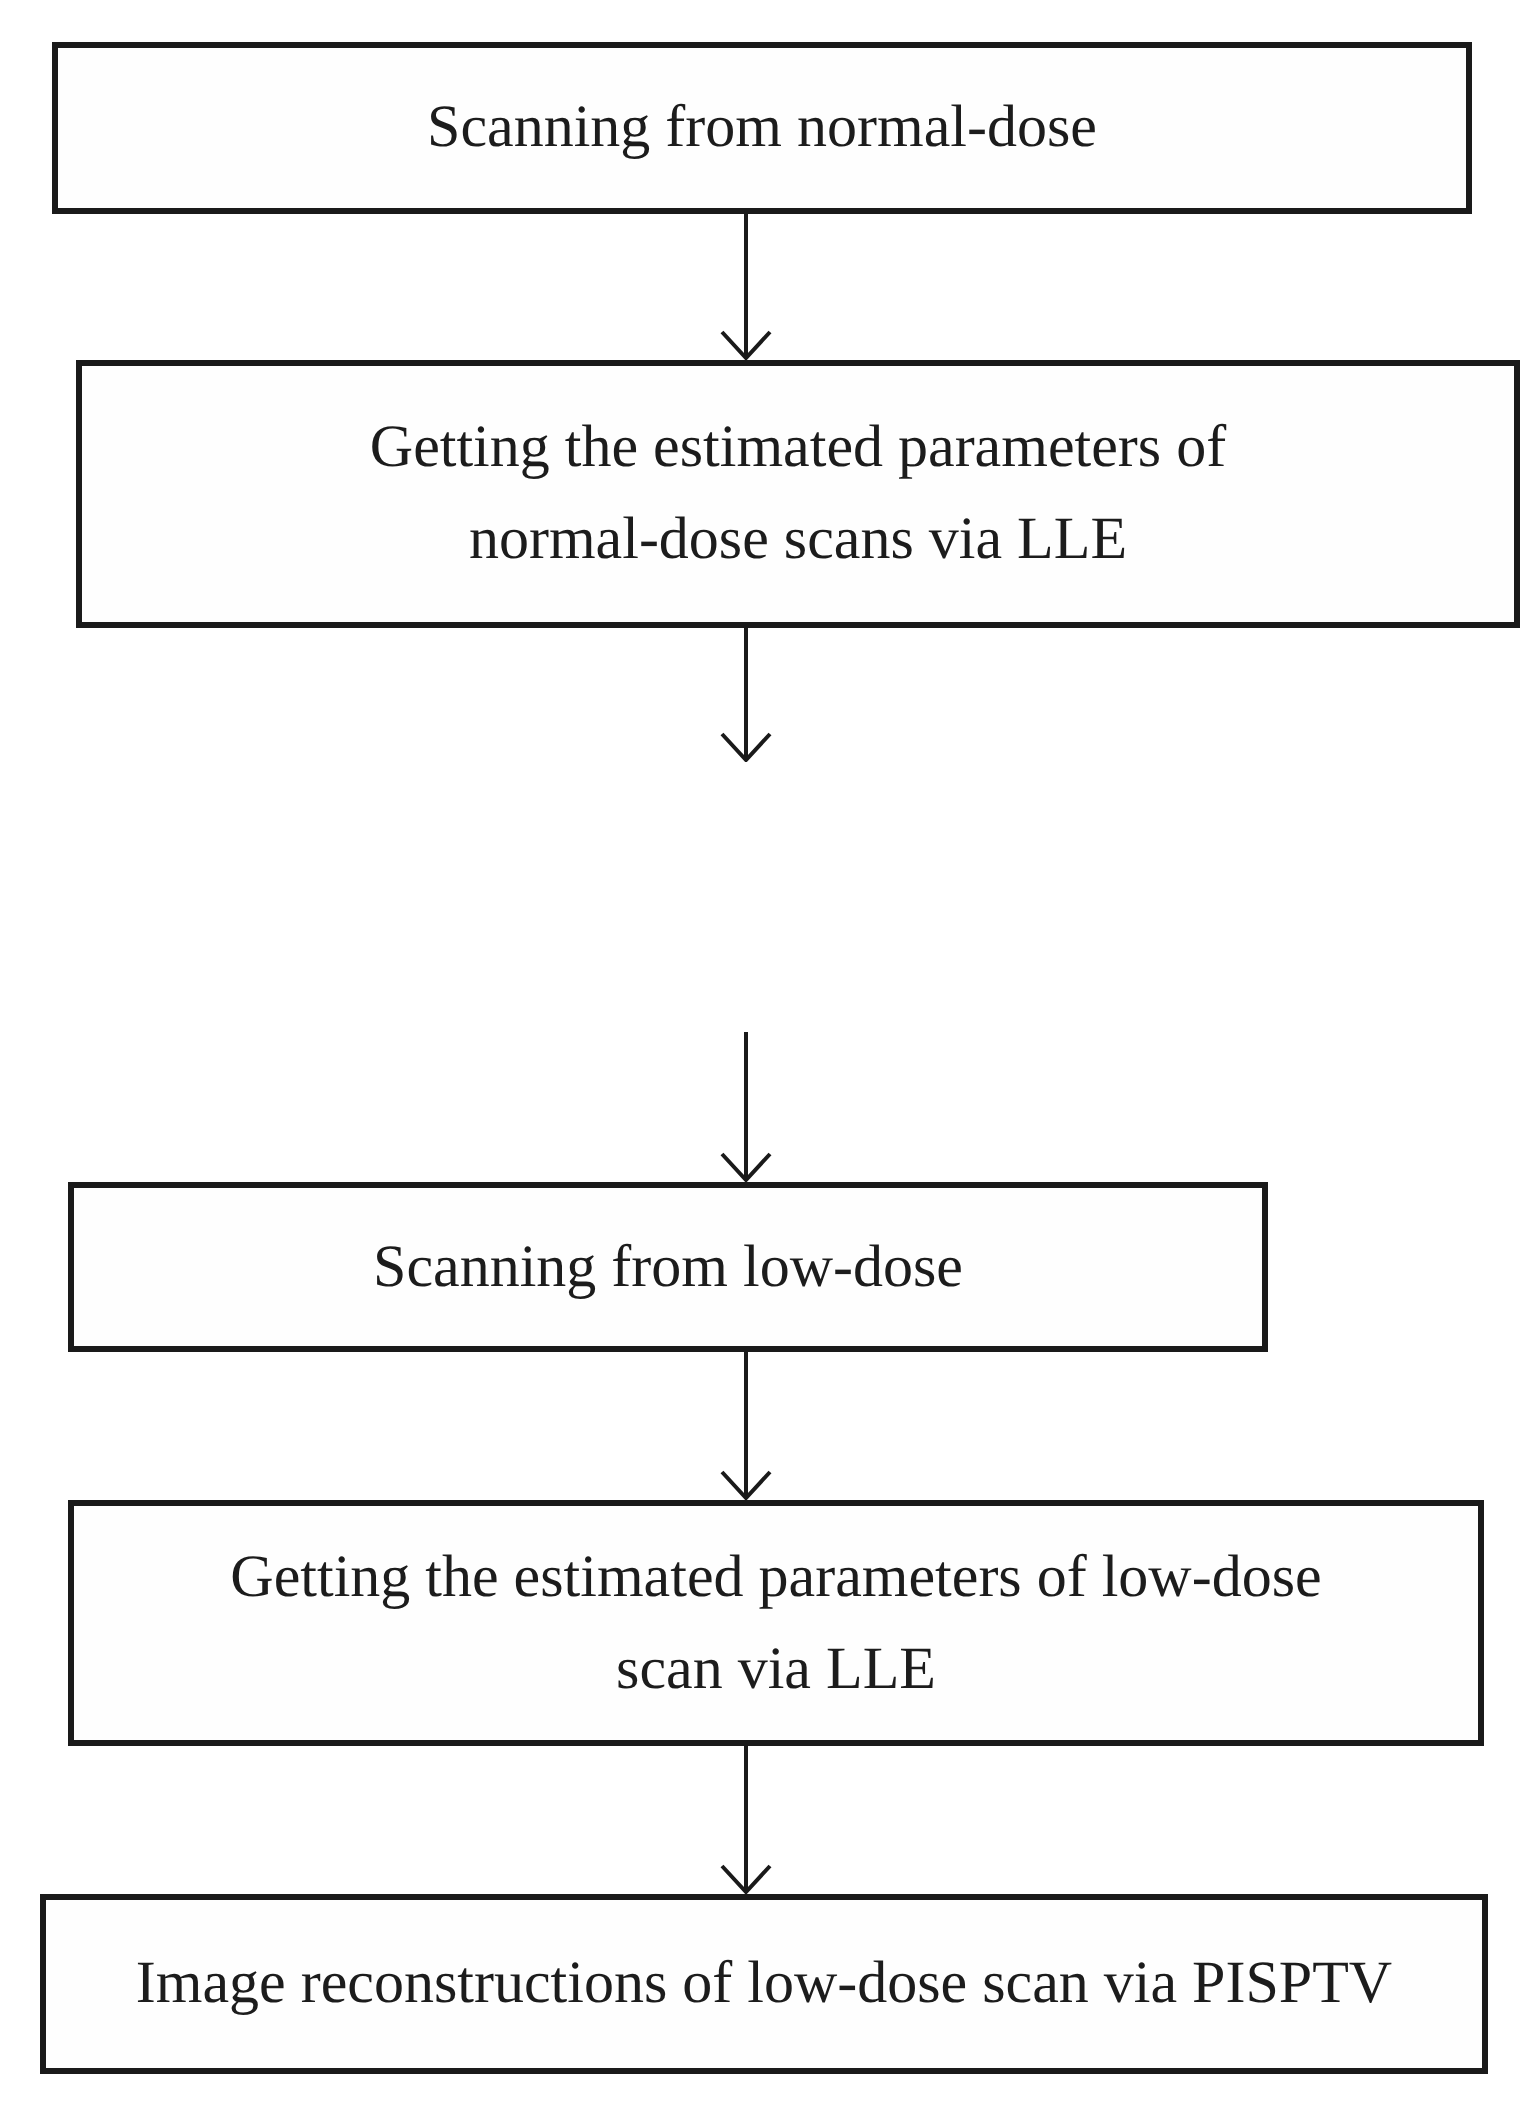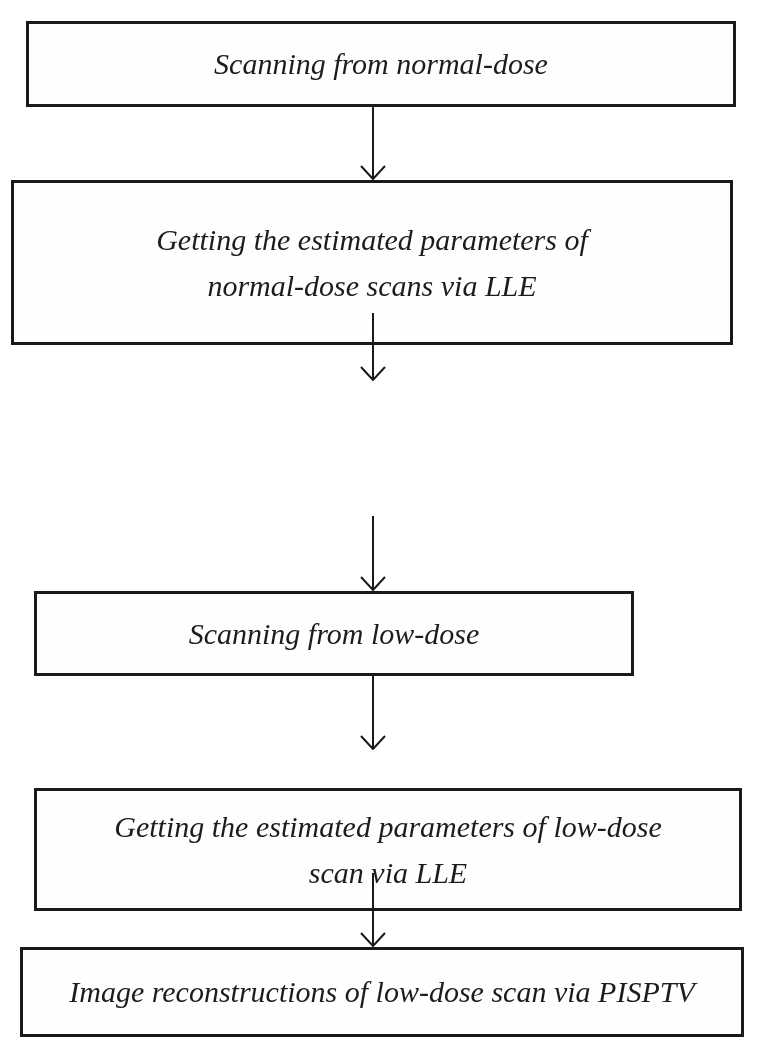--- a/index.html
+++ b/index.html
@@ -10,42 +10,41 @@
   body {
     width: 764px;
     height: 1059px;
     position: relative;
     font-family: "Liberation Serif", "DejaVu Serif", serif;
   }
   .stage {
     position: absolute;
     inset: 0;
     background: #ffffff;
-    font-style: italic;
   }
   .flow-box {
     position: absolute;
     box-sizing: border-box;
     border: 3px solid #1a1a1a;
     background: #fefefe;
     display: flex;
     align-items: center;
     justify-content: center;
     text-align: center;
     font-size: 30px;
     line-height: 46px;
     color: #1c1c1c;
     white-space: pre-line;
     padding: 0 8px;
   }
   .box-1 { left: 26px; top: 21px;  width: 710px; height: 86px;  }
-  .box-2 { left: 11px; top: 180px; width: 722px; height: 165px; }
+  .box-2 { left: 38px; top: 180px; width: 722px; height: 134px; }
   .box-3 { left: 18px; top: 381px; width: 718px; height: 135px; }
   .box-4 { left: 34px; top: 591px; width: 600px; height: 85px;  }
-  .box-5 { left: 34px; top: 750px; width: 708px; height: 123px; margin-top: 38px; }
+  .box-5 { left: 34px; top: 750px; width: 708px; height: 123px; }
   .box-6 { left: 20px; top: 947px; width: 724px; height: 90px;  }
   .flow-arrow {
     position: absolute;
     left: 358px;
     width: 30px;
     display: block;
   }
   .arrow-1 { top: 107px; height: 73px; }
   .arrow-2 { top: 313px; height: 68px; }
   .arrow-3 { top: 516px; height: 75px; }

